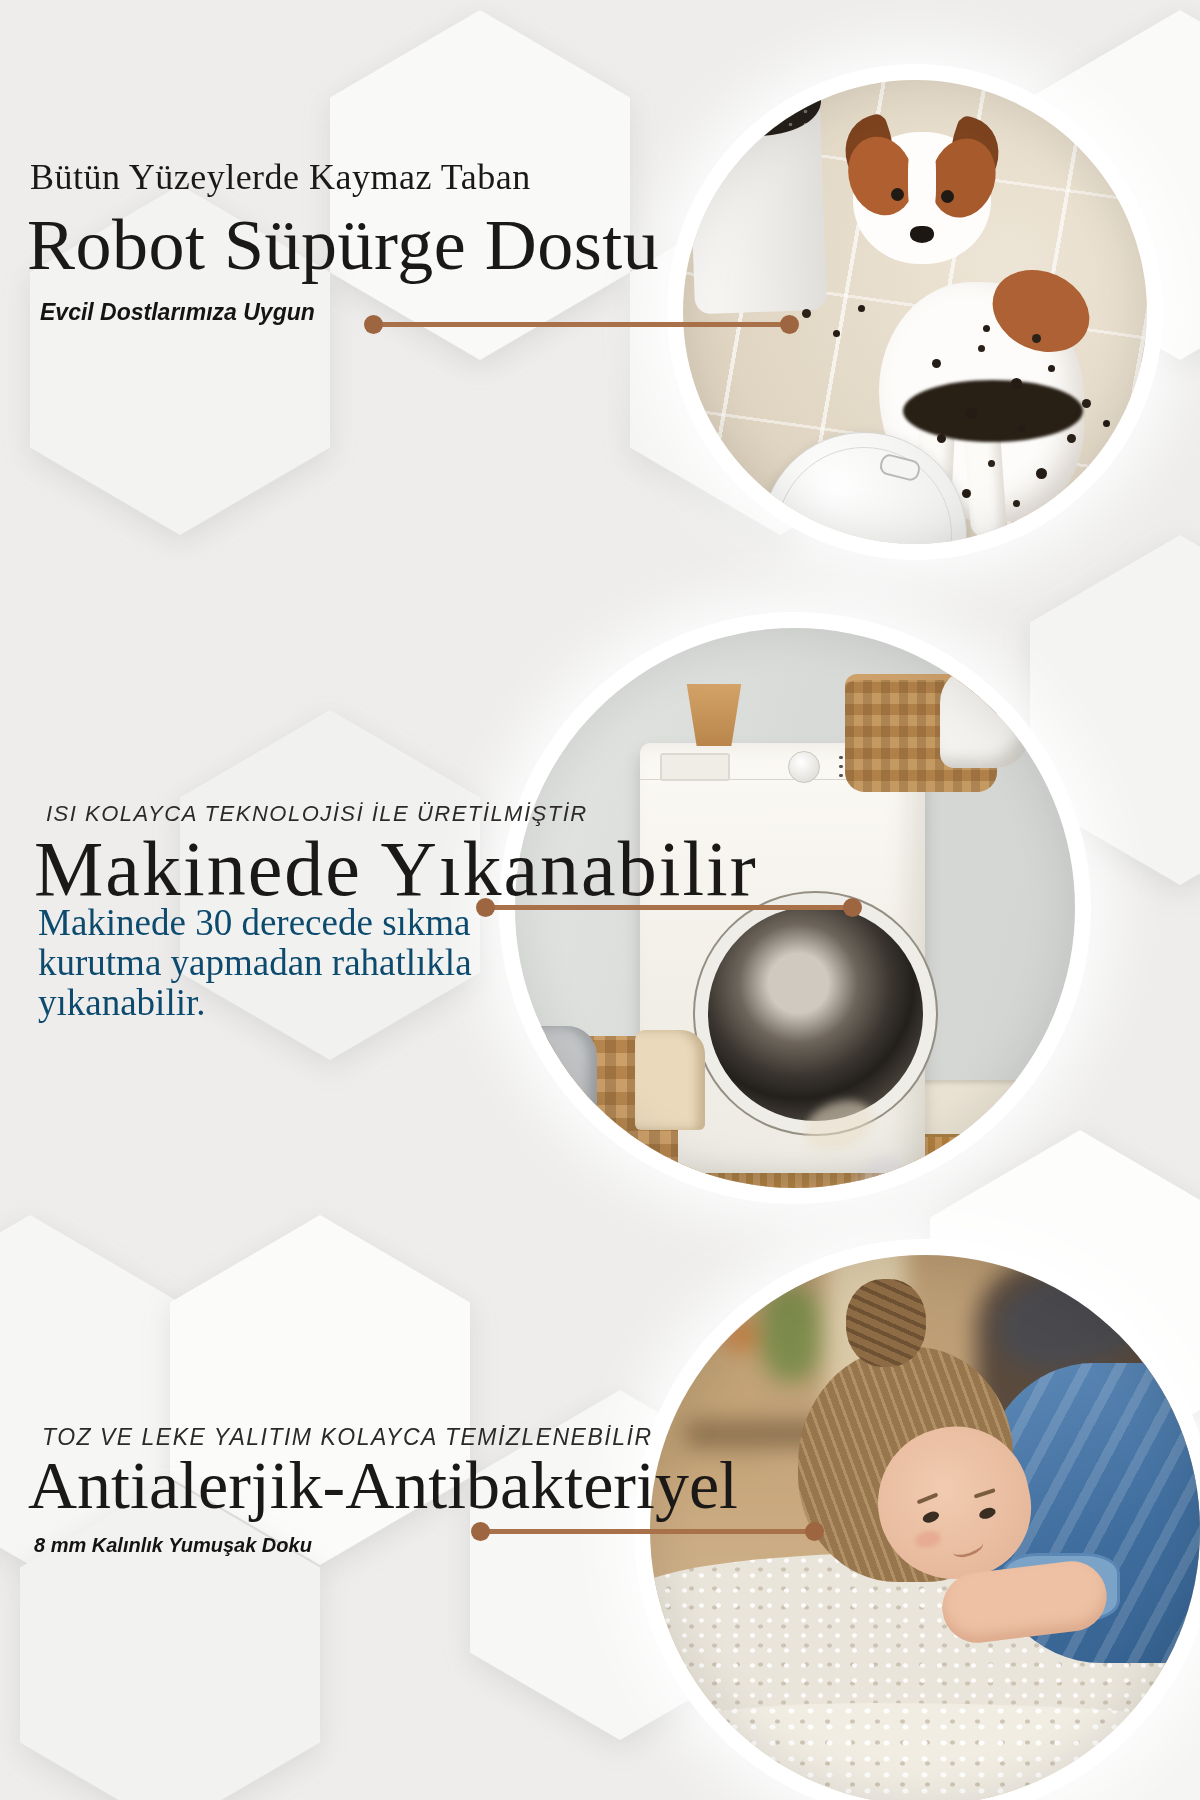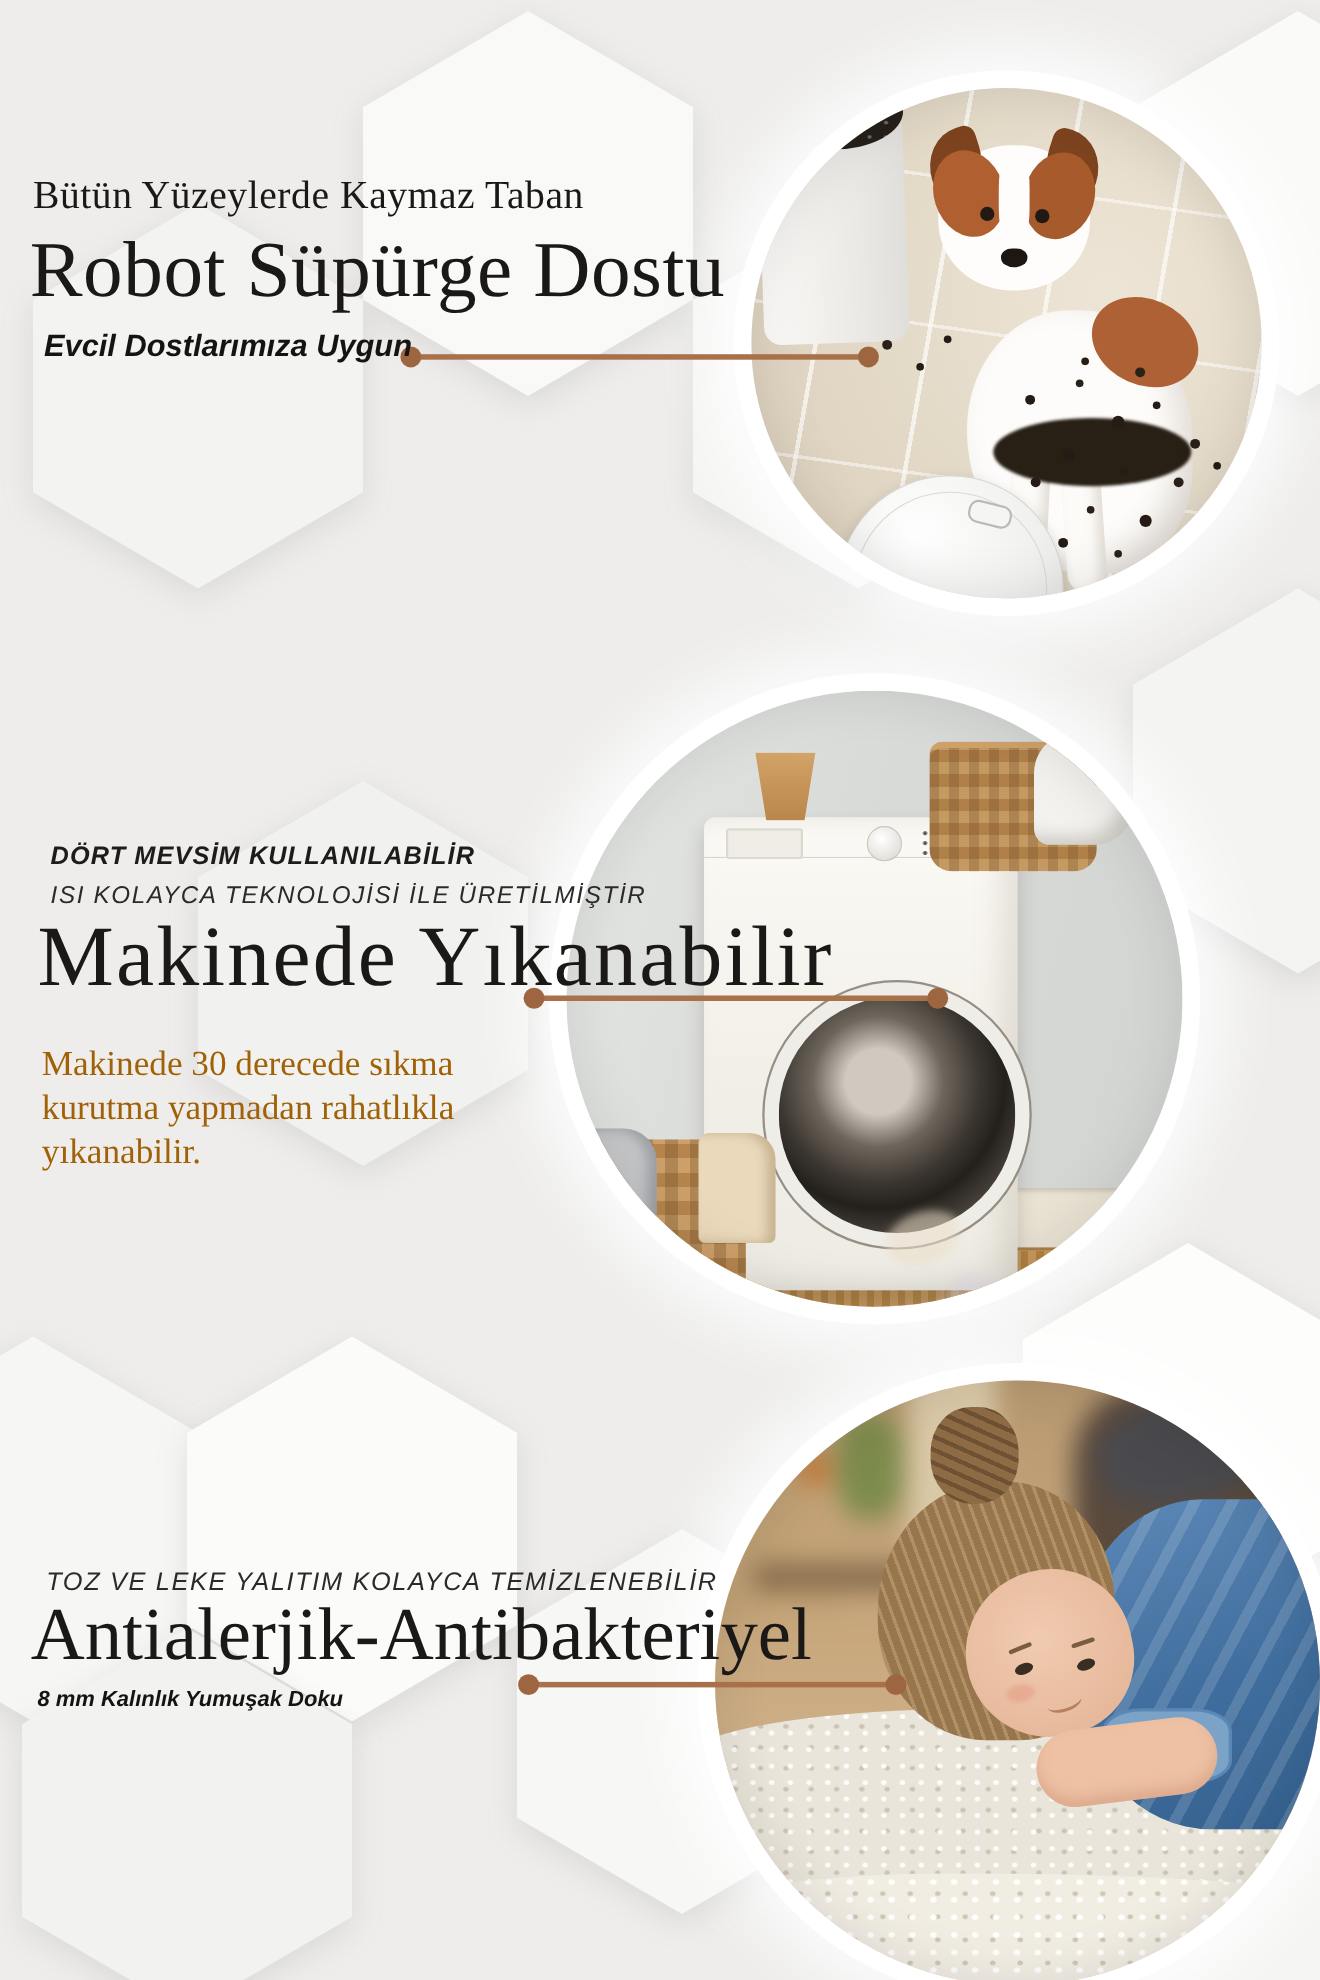--- a/index.html
+++ b/index.html
@@ -169,27 +169,27 @@
   #conn-pet{left:373px;top:322px;width:417px;}
   #conn-wash{left:485px;top:905px;width:368px;}
   #conn-hygiene{left:480px;top:1529px;width:335px;}
 
   
   .txt{position:absolute;z-index:4;white-space:nowrap;}
   .serif{font-family:"Liberation Serif","DejaVu Serif",serif;color:#1b1917;}
   .kicker{left:30px;top:156px;font-size:36px;letter-spacing:.5px;}
   .title-pet{left:27px;top:205px;font-size:72px;line-height:1.12;letter-spacing:.5px;}
   .tag-bold{font-style:italic;font-weight:bold;color:#151413;}
-  .tag-pet{left:40px;top:299px;font-size:28px;}
+  .tag-pet{left:40px;top:299px;font-size:23px;}
   .eyebrow-bold{font-style:italic;font-weight:bold;font-size:23px;letter-spacing:1px;color:#1e1c1b;}
   .eyebrow-light{font-style:italic;font-weight:300;font-size:23px;letter-spacing:1.5px;color:#2c2a28;}
   .eb-wash-b{left:46px;top:764px;}
   .eb-wash-l{left:46px;top:801px;font-size:22px;}
   .title-wash{left:34px;top:824px;font-size:78px;letter-spacing:2px;font-family:Liberation Serif, serif;}
-  .desc-wash{left:38px;top:903px;font-size:32px;line-height:40px;white-space:normal;width:480px;color:#a16207;margin-top:43px;}
+  .desc-wash{left:38px;top:903px;font-size:37px;line-height:40px;white-space:normal;width:480px;color:#0c4a6e;}
   .eb-hyg{left:42px;top:1424px;}
   .title-hyg{left:28px;top:1446px;font-size:68px;}
   .tag-hyg{left:34px;top:1534px;font-size:20px;}
 </style>
 </head>
 <body>
 
 <div class="canvas">
 
   <div class="hexw" style="left:330px;top:10px">
@@ -319,21 +319,20 @@
   </div>
 
   <div class="connector" id="conn-pet"></div>
   <div class="connector" id="conn-wash"></div>
   <div class="connector" id="conn-hygiene"></div>
 
   <div class="txt serif title-pet">Robot Süpürge Dostu</div>
   <div class="txt serif kicker">Bütün Yüzeylerde Kaymaz Taban</div>
   <div class="txt tag-bold tag-pet">Evcil Dostlarımıza Uygun</div>
 
-  <div class="txt eyebrow-bold eb-wash-b">DÖRT MEVSİM KULLANILABİLİR</div>
   <div class="txt eyebrow-light eb-wash-l">ISI KOLAYCA TEKNOLOJİSİ İLE ÜRETİLMİŞTİR</div>
   <div class="txt serif title-wash">Makinede Yıkanabilir</div>
   <div class="txt serif desc-wash">Makinede 30 derecede sıkma kurutma yapmadan rahatlıkla yıkanabilir.</div>
 
   <div class="txt eyebrow-light eb-hyg">TOZ VE LEKE YALITIM KOLAYCA TEMİZLENEBİLİR</div>
   <div class="txt serif title-hyg">Antialerjik-Antibakteriyel</div>
   <div class="txt tag-bold tag-hyg">8 mm Kalınlık Yumuşak Doku</div>
 
 </div>
 

